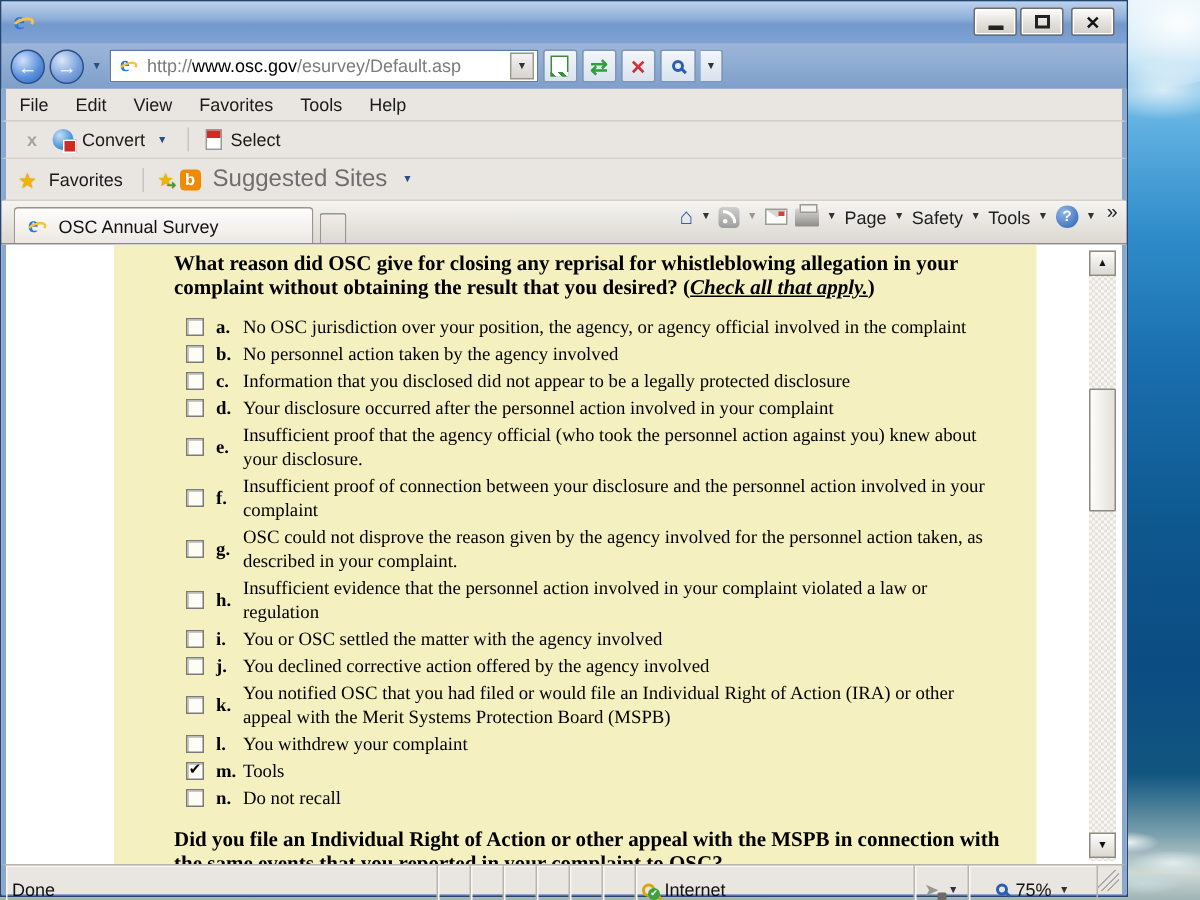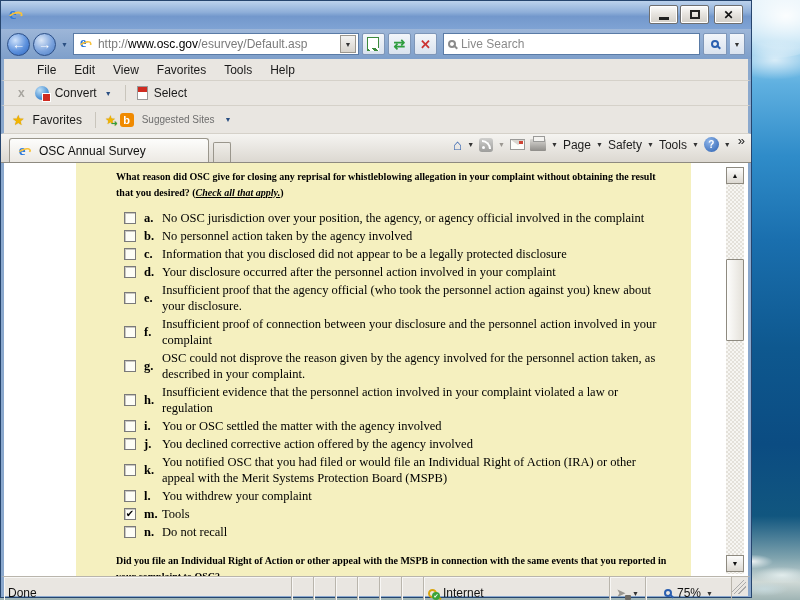--- a/index.html
+++ b/index.html
@@ -69,40 +69,40 @@
     transform:rotate(45deg); right:-4px; bottom:-2px; }
   .mag.blue { border-color:#2a5fb0; } .mag.blue:after { background:#2a5fb0; }
   .search-placeholder { color:#8a8a8a; font-size:12px; }
   .go-btn { width:24px; height:22px; border:1px solid #7e96b8; border-radius:2px 0 0 2px;
     background:linear-gradient(180deg,#f3f6fa,#d9e2ee); display:flex; align-items:center; justify-content:center; }
   .go-drop { width:15px; height:22px; border:1px solid #7e96b8; border-left:none; border-radius:0 2px 2px 0;
     background:linear-gradient(180deg,#f3f6fa,#d9e2ee); display:flex; align-items:center; justify-content:center; font-size:7px; color:#333; }
 
   
   .bars { background:#e9e6e1; border-left:3px solid #8aa8cd; border-right:3px solid #8aa8cd; }
-  .menubar { height:22px; display:flex; align-items:center; padding-left:24px; border-bottom:1px solid #d5d1c9; }
+  .menubar { height:22px; display:flex; align-items:center; padding-left:0; border-bottom:1px solid #d5d1c9; }
   .menu-item { font-size:12px; color:#1a1a1a; padding:3px 9px; }
   .convertbar { height:25px; display:flex; align-items:center; padding-left:10px; border-bottom:1px solid #d5d1c9; gap:6px; }
   .gray-x { color:#a7a49e; font-weight:bold; font-size:12px; padding:0 4px; }
   .globe-icon { width:14px; height:14px; border-radius:50%; position:relative;
     background:radial-gradient(circle at 35% 30%, #bfe0f6, #4f94d6 60%, #2a6cb4); }
   .globe-icon:after { content:""; position:absolute; right:-2px; bottom:-2px; width:7px; height:7px; background:#cf2b20; border:1px solid #fff; }
   .toolbar-label { font-size:12px; color:#1a1a1a; }
   .vsep { width:1px; height:16px; background:#c9c5bc; margin:0 5px; }
   .pdf-icon { width:11px; height:14px; background:#fff; border:1px solid #999; position:relative; }
   .pdf-icon:after { content:""; position:absolute; left:0; top:0; width:100%; height:5px; background:#cf2b20; }
 
   .favbar { height:28px; display:flex; align-items:center; padding-left:8px; border-bottom:1px solid #d5d1c9; gap:4px; }
   .star { color:#f2b400; font-size:14px; text-shadow:0 0 1px #b88400; }
   .star.small { font-size:12px; position:relative; }
   .star.small:after { content:"➜"; position:absolute; color:#2f9e3f; font-size:8px; left:6px; top:6px; }
   .b-icon { width:14px; height:14px; background:#f08a00; border-radius:3px; color:#fff;
     font:bold 11px "Liberation Sans",sans-serif; display:flex; align-items:center; justify-content:center; }
   .fav-label { font-size:12px; color:#1a1a1a; padding:2px 4px; }
-  .sug-label { font-size:10px; color:#6e6e6e; }
+  .sug-label { font-size:16px; color:#6e6e6e; }
 
   
   .tabrow { height:29px; position:relative; background:linear-gradient(180deg,#f5f4f1,#dcd8d1);
     border-bottom:1px solid #8e8a80; display:flex; align-items:flex-end; padding-left:8px; }
   .tab { width:200px; height:24px; margin-bottom:0; border:1px solid #9a968c; border-bottom:none;
     border-radius:3px 3px 0 0; background:linear-gradient(180deg,#fdfdfc,#ece9e3);
     display:flex; align-items:center; gap:6px; padding-left:7px; font-size:12px; color:#111; }
   .tab-stub { width:18px; height:20px; margin:0 0 0 4px; border:1px solid #9a968c; border-bottom:none;
     border-radius:2px 2px 0 0; background:linear-gradient(180deg,#efede8,#dcd8d1); }
   .cmdbar { position:absolute; right:6px; top:3px; display:flex; align-items:center; gap:5px; }
@@ -121,21 +121,21 @@
   .print-icon:before { content:""; position:absolute; left:3px; top:-3px; width:10px; height:4px; background:#f4f3f0; border:1px solid #9a9a98; }
   .help-icon { width:15px; height:15px; border-radius:50%; background:radial-gradient(circle at 35% 30%, #8fb6ea, #2a5fb0);
     color:#fff; font:bold 10px "Liberation Sans",sans-serif; display:flex; align-items:center; justify-content:center; }
   .chevron { font-size:13px; color:#222; margin-left:2px; position:relative; top:-4px; }
 
   
   .viewport { position:relative; height:413px; background:#fff; overflow:hidden;
     border-left:3px solid #8aa8cd; border-right:3px solid #8aa8cd; }
   .survey-panel { position:absolute; left:72px; top:0; width:615px; height:100%;
     background:#f5f0bf; padding:6px 12px 0 40px; font-family:"Liberation Serif",serif; color:#000; }
-  .question { font-weight:bold; font-size:10px; line-height:16px; width:555px; }
+  .question { font-weight:bold; font-size:14px; line-height:16px; width:555px; }
   .question .hint { font-style:italic; text-decoration:underline; }
   .items { margin-top:9px; margin-left:8px; }
   .item-row { display:flex; align-items:center; margin-bottom:2px; }
   .checkbox { width:12px; height:12px; flex:0 0 12px; background:#fdfdf6; border:1px solid #7a7a7a;
     box-shadow:inset 1px 1px 0 #c9c7c0; font:bold 10px/10px "DejaVu Sans",sans-serif; text-align:center; color:#000; }
   .item-letter { font-weight:bold; font-size:12.5px; min-width:18px; margin-left:8px; }
   .item-text { font-size:12.5px; line-height:16px; width:505px; }
   .q2 { margin-top:13px; }
 
   
@@ -217,24 +217,20 @@
     </div>
     <div class="sq-btn">
         <span class="compat-page"></span>
       </div>
     <div class="sq-btn">
         <span class="refresh-glyph">⇄</span>
       </div>
     <div class="sq-btn">
         <span class="stop-glyph">✕</span>
       </div>
-    <div class="search">
-      <span class="mag"></span>
-      <span class="search-placeholder">Live Search</span>
-    </div>
     <div class="go-btn">
         <span class="mag blue"></span>
       </div>
     <div class="go-drop">
         <span>▼</span>
       </div>
   </div>
 
   <div class="bars menubar">
 

